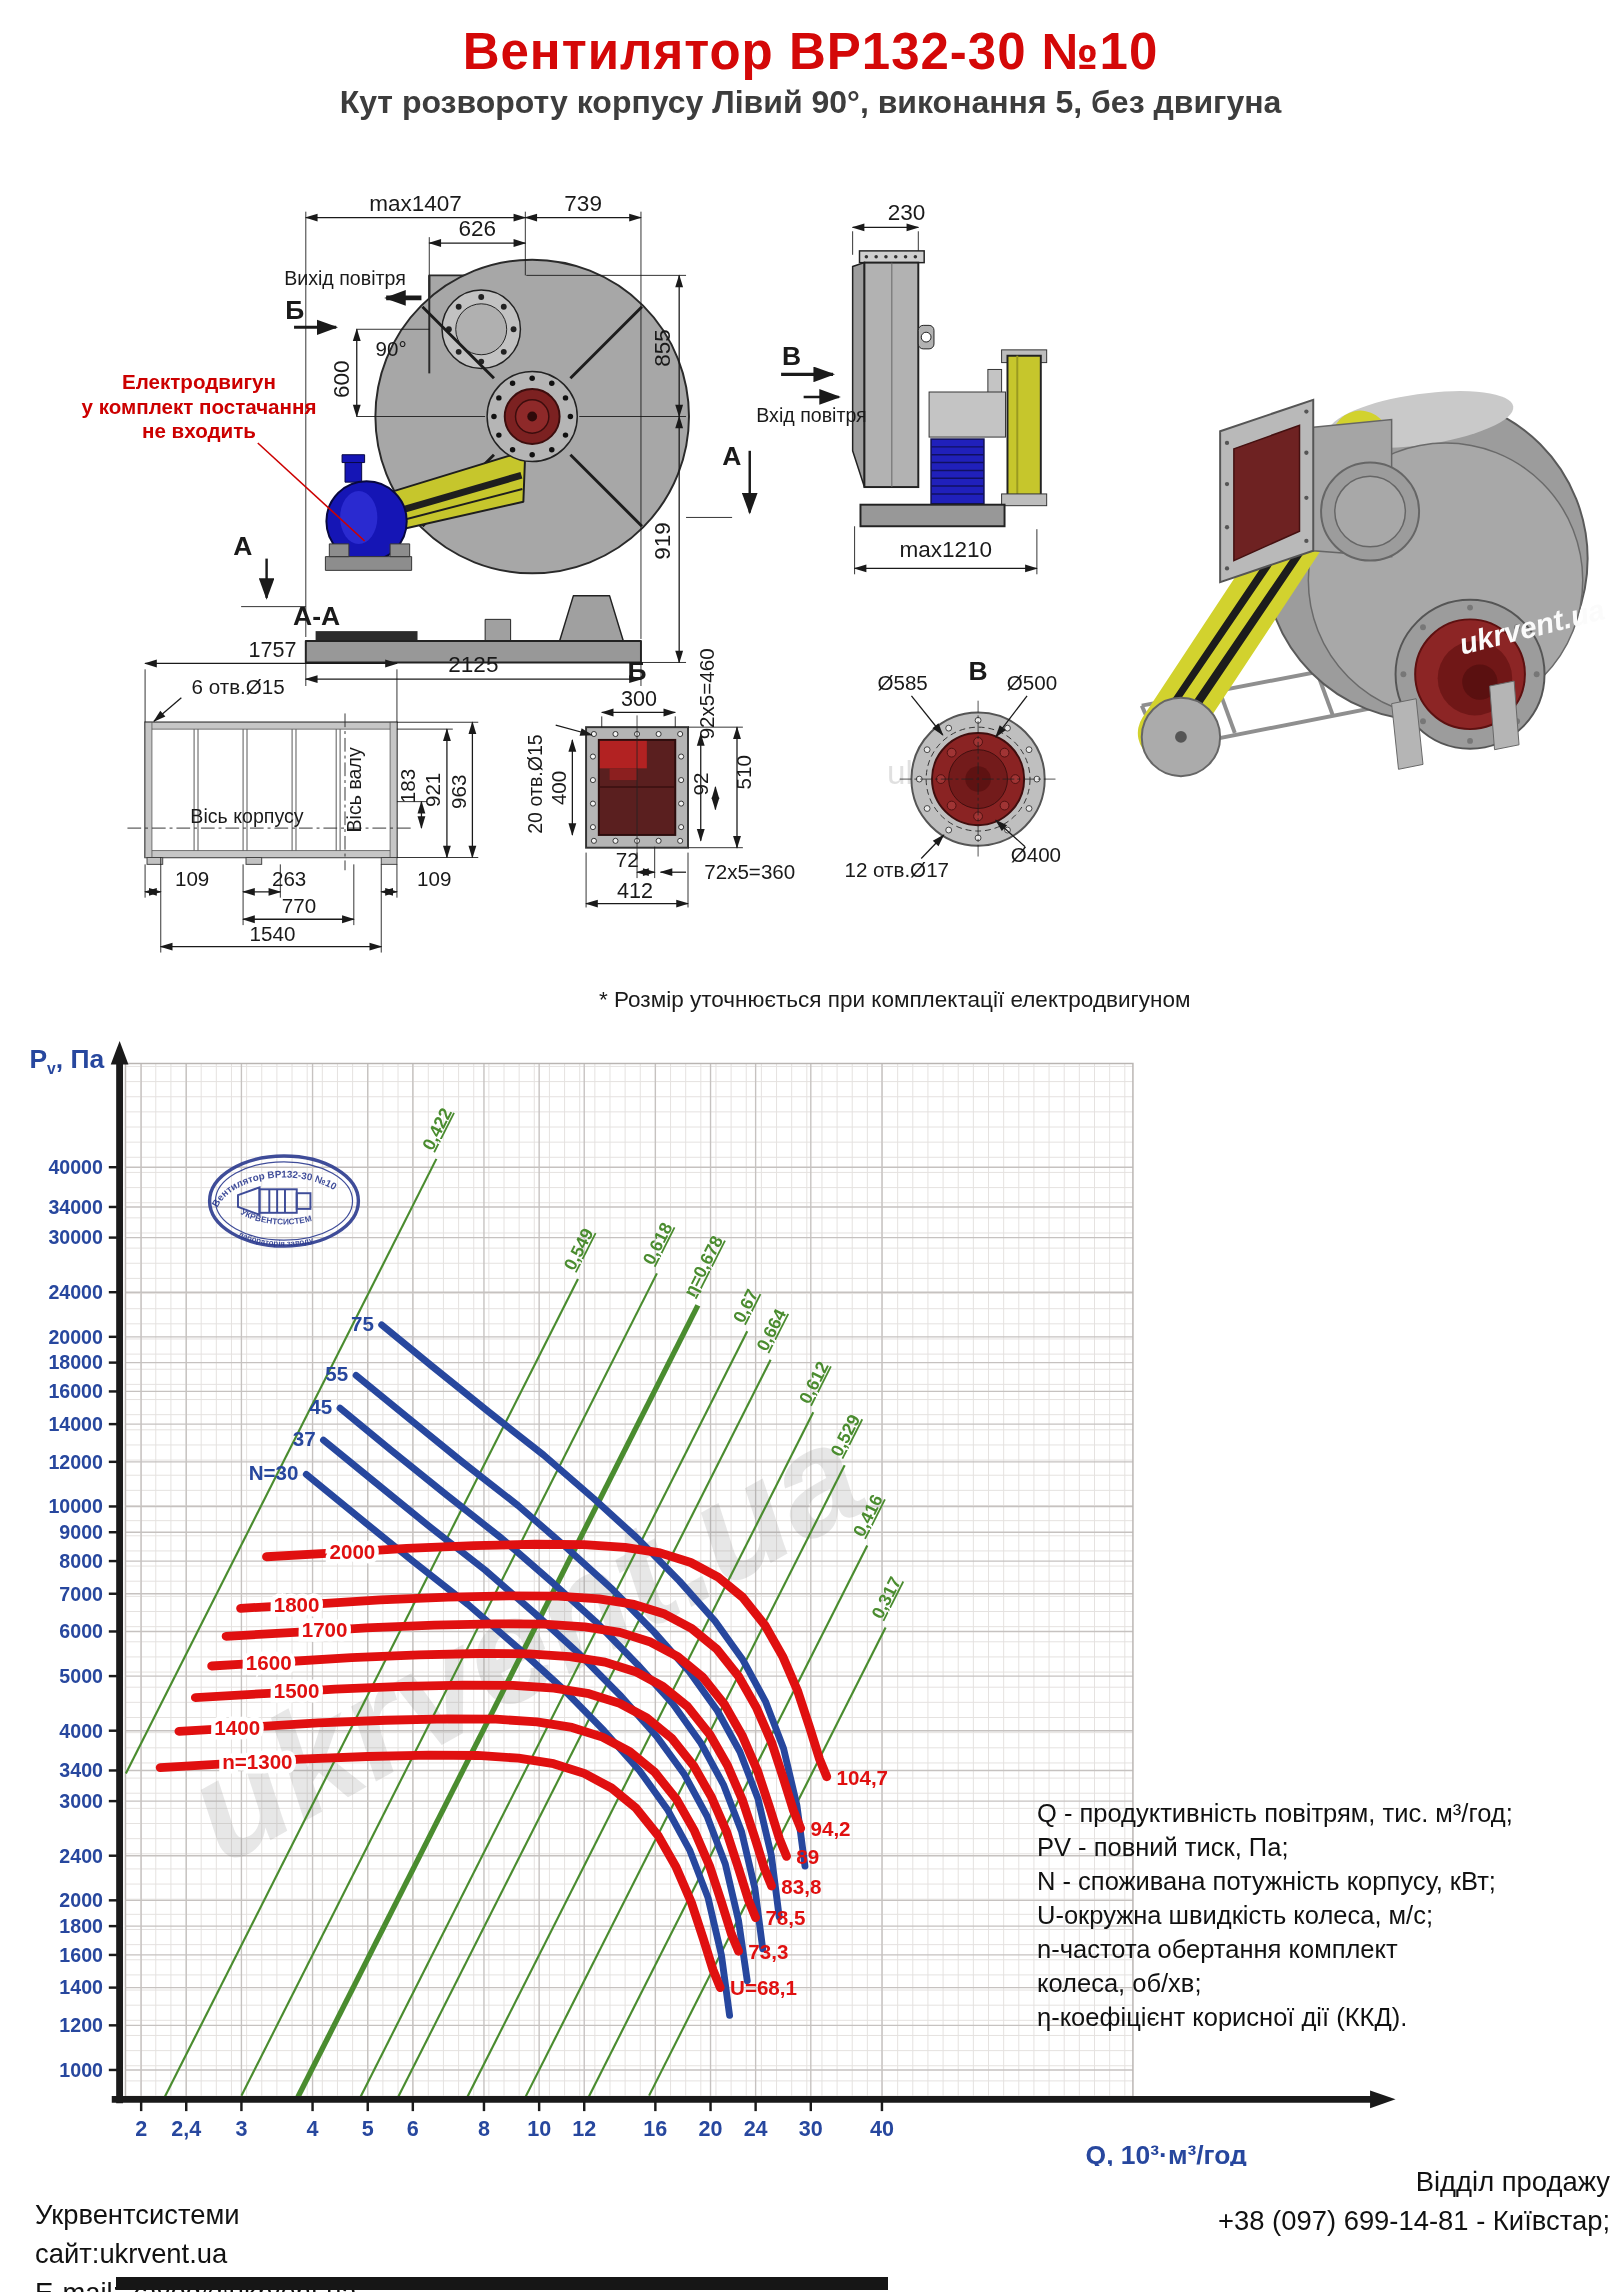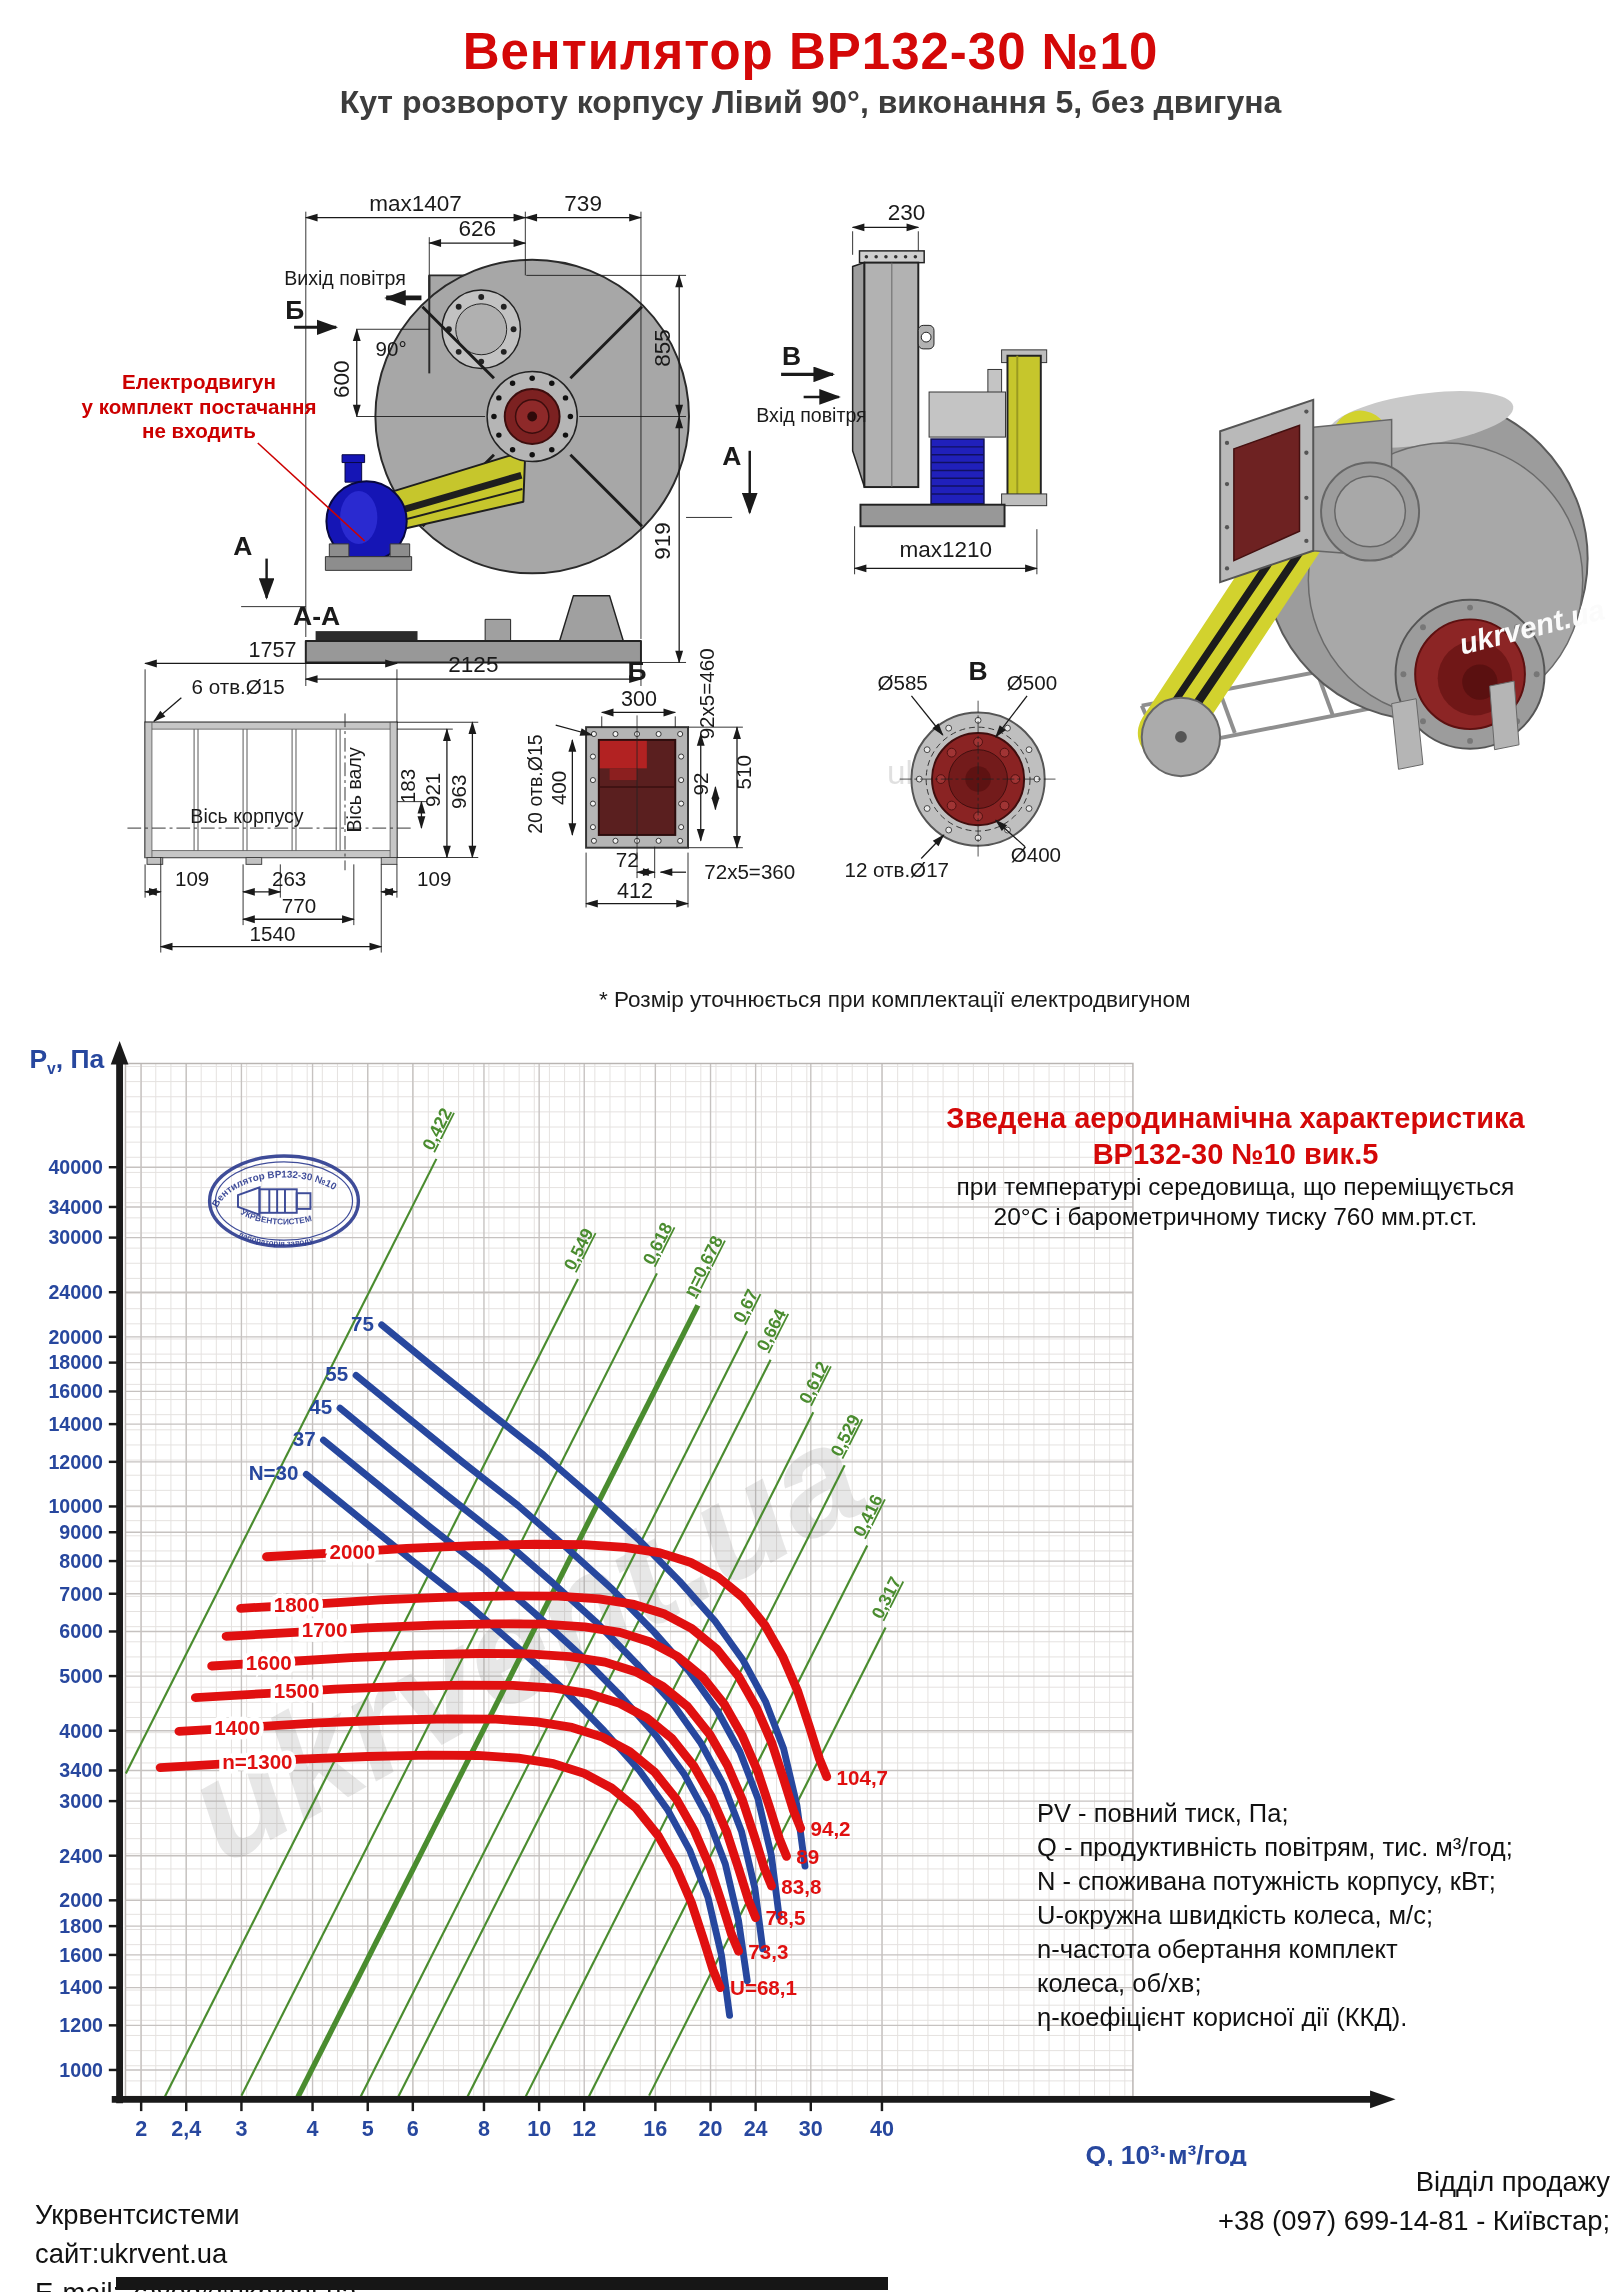--- a/index.html
+++ b/index.html
@@ -774,30 +774,24 @@
         <rect x="108" y="52" width="14" height="16"></rect>
       </g>
     </g>
     <g fill="#2b3a8f" opacity="0.9" font-weight="bold">
       <text font-size="10"><textPath href="#stp" startOffset="2%">Вентилятор ВР132-30 №10</textPath></text>
       <text font-size="8"><textPath href="#sbp1" startOffset="24%">лабораторія заводу</textPath></text>
       <text font-size="8.5"><textPath href="#sbp2" startOffset="16%">УКРВЕНТСИСТЕМ</textPath></text>
     </g>
   </svg>
 
-  <div class="ctitle">
-    <div class="r">Зведена аеродинамічна характеристика</div>
-    <div class="r">ВР132-30 №10 вик.5</div>
-    <div class="s">при температурі середовища, що переміщується</div>
-    <div class="s">20°С і барометричному тиску 760 мм.рт.ст.</div>
-  </div>
 
   <div class="clegend">
+    <div>Q - продуктивність повітрям, тис. м³/год;</div>
     <div>PV - повний тиск, Па;</div>
-    <div>Q - продуктивність повітрям, тис. м³/год;</div>
     <div>N - споживана потужність корпусу, кВт;</div>
     <div>U-окружна швидкість колеса, м/с;</div>
     <div>n-частота обертання комплект</div>
     <div>колеса, об/хв;</div>
     <div>η-коефіцієнт корисної дії (ККД).</div>
   </div>
 </div>
 
 <div class="footer">
   <div class="f-left">

